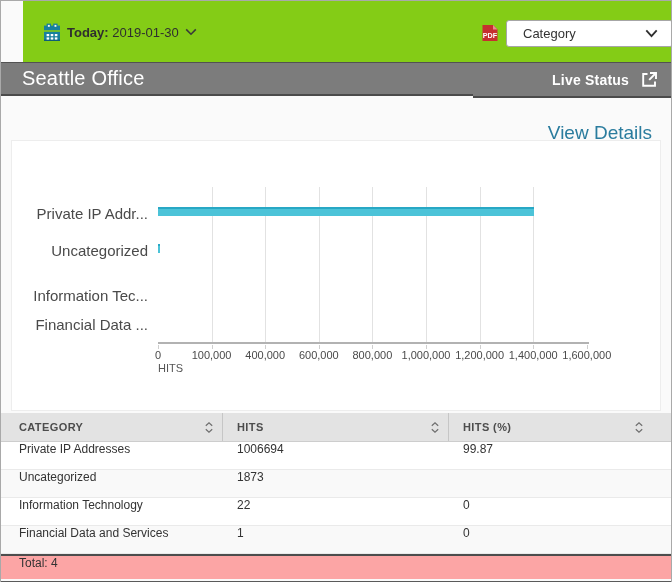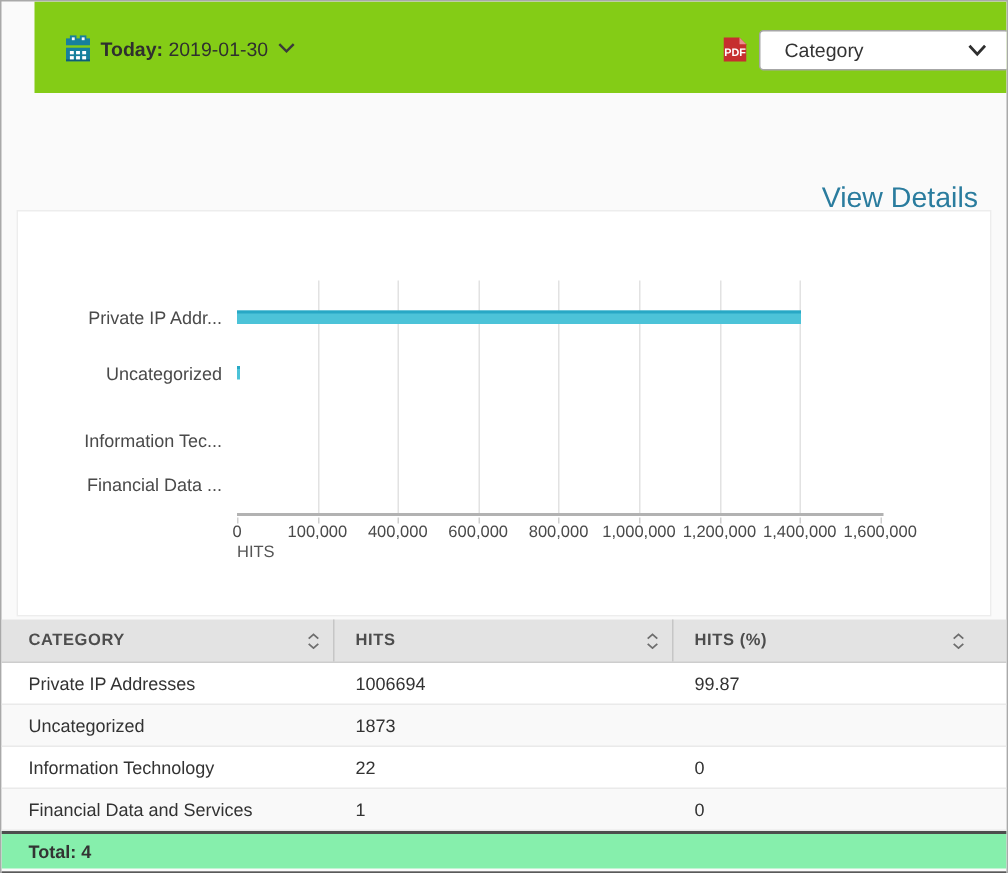--- a/index.html
+++ b/index.html
@@ -36,41 +36,41 @@
   .live-status svg { margin-left:12px; width:17px; height:17px; }
 
   
   .view-details { position:absolute; top:121px; right:19px; font-size:19px; color:#2a7c9e; cursor:pointer; text-decoration:none; }
 
   .panel { position:absolute; left:10px; right:10px; top:139px; height:271px; background:#fff; border:1px solid #ededed; }
   .chart { position:absolute; left:0; top:0; right:0; bottom:0; }
   .chart .gridline { position:absolute; width:1px; background:#e2e2e2; }
   .chart .axis { position:absolute; height:2px; background:#b2b2b2; }
   .chart .tick { position:absolute; width:1px; height:4px; background:#cfcfcf; }
-  .chart .cat-label { position:absolute; text-align:right; font-size:12px; color:#4a4a4a; white-space:nowrap; }
+  .chart .cat-label { position:absolute; text-align:right; font-size:15px; color:#4a4a4a; white-space:nowrap; }
   .chart .bar { position:absolute; background:#4cc3d8; border-top:2px solid #28a8c5; }
   .chart .x-label { position:absolute; width:80px; text-align:center; font-size:11px; color:#4a4a4a; }
   .chart .axis-title { position:absolute; font-size:11px; color:#555; }
 
   
   .table { position:absolute; top:412px; left:0; right:0; font-size:12px; color:#333; }
   .thead { display:flex; height:29px; background:#e3e3e3; border-bottom:1px solid #cdcdcd; align-items:center; }
   .th { display:flex; align-items:center; justify-content:space-between; height:100%; padding:0 9px 0 14px; }
   .th .th-label { font-size:11px; font-weight:bold; color:#4d4d4d; letter-spacing:0.4px; }
   .th svg { width:8px; height:11px; flex:none; }
   .col-0 { width:222px; padding-left:18px; border-right:1px solid #c6c6c6; }
   .col-1 { width:226px; border-right:1px solid #c6c6c6; }
   .col-2 { flex:1; padding-right:28px; }
-  .trow { display:flex; height:28px; align-items:center; background:#fff; border-bottom:1px solid #eaeaea; }
+  .trow { display:flex; height:28px; background:#fff; border-bottom:1px solid #eaeaea; }
   .trow.alt { background:#f9f9f9; }
   .trow .td { padding-left:14px; }
   .trow .td.c0 { width:222px; padding-left:18px; }
   .trow .td.c1 { width:226px; }
   .trow .td.c2 { flex:1; }
-  .trow.total { border-top:2px solid #4d4d4d; border-bottom:none; height:25px; background:#86efac; font-weight:bold; }
+  .trow.total { border-top:2px solid #4d4d4d; border-bottom:none; height:25px; background:#fca5a5; font-weight:normal; }
 
   .next-strip { position:absolute; left:0; right:0; top:580px; height:2px; background:#7c7c7c; border-top:1px solid #5a5a5a; }
 </style>
 </head>
 <body>
 
 <div class="frame">
 
   <div class="topbar">
     <div class="datepicker">
@@ -104,20 +104,35 @@
     </div>
 
     <div class="select-box">
       <span class="val">Category</span>
       <svg viewBox="0 0 12 8">
         <path d="M1.2 1.2 L6 6.4 L10.8 1.2" fill="none" stroke="#2f2f2f" stroke-width="1.7"></path>
       </svg>
     </div>
   </div>
 
+  <div class="titlebar">
+    <div class="titlebar-left">
+      <h1>Seattle Office</h1>
+    </div>
+    <div class="titlebar-right">
+      <div class="live-status">
+        <span class="lbl">Live Status</span>
+        <svg viewBox="0 0 17 17">
+          <path d="M6.5 3 H2.2 V14.8 H14 V10.5" fill="none" stroke="#ffffff" stroke-width="1.9"></path>
+          <path d="M9 2 H15 V8" fill="none" stroke="#ffffff" stroke-width="1.9"></path>
+          <path d="M15 2 L8.2 8.8" fill="none" stroke="#ffffff" stroke-width="1.9"></path>
+        </svg>
+      </div>
+    </div>
+  </div>
 
   <a class="view-details">View Details</a>
 
   <div class="panel">
     <div class="chart" id="chart">
         <div class="tick" style="left: 146px; top: 204px;"></div>
         <div class="x-label" style="left: 106px; top: 208px;">0</div>
         <div class="gridline" style="left: 199.6px; top: 46px; height: 156px;"></div>
         <div class="tick" style="left: 199.6px; top: 204px;"></div>
         <div class="x-label" style="left: 159.6px; top: 208px;">100,000</div>

